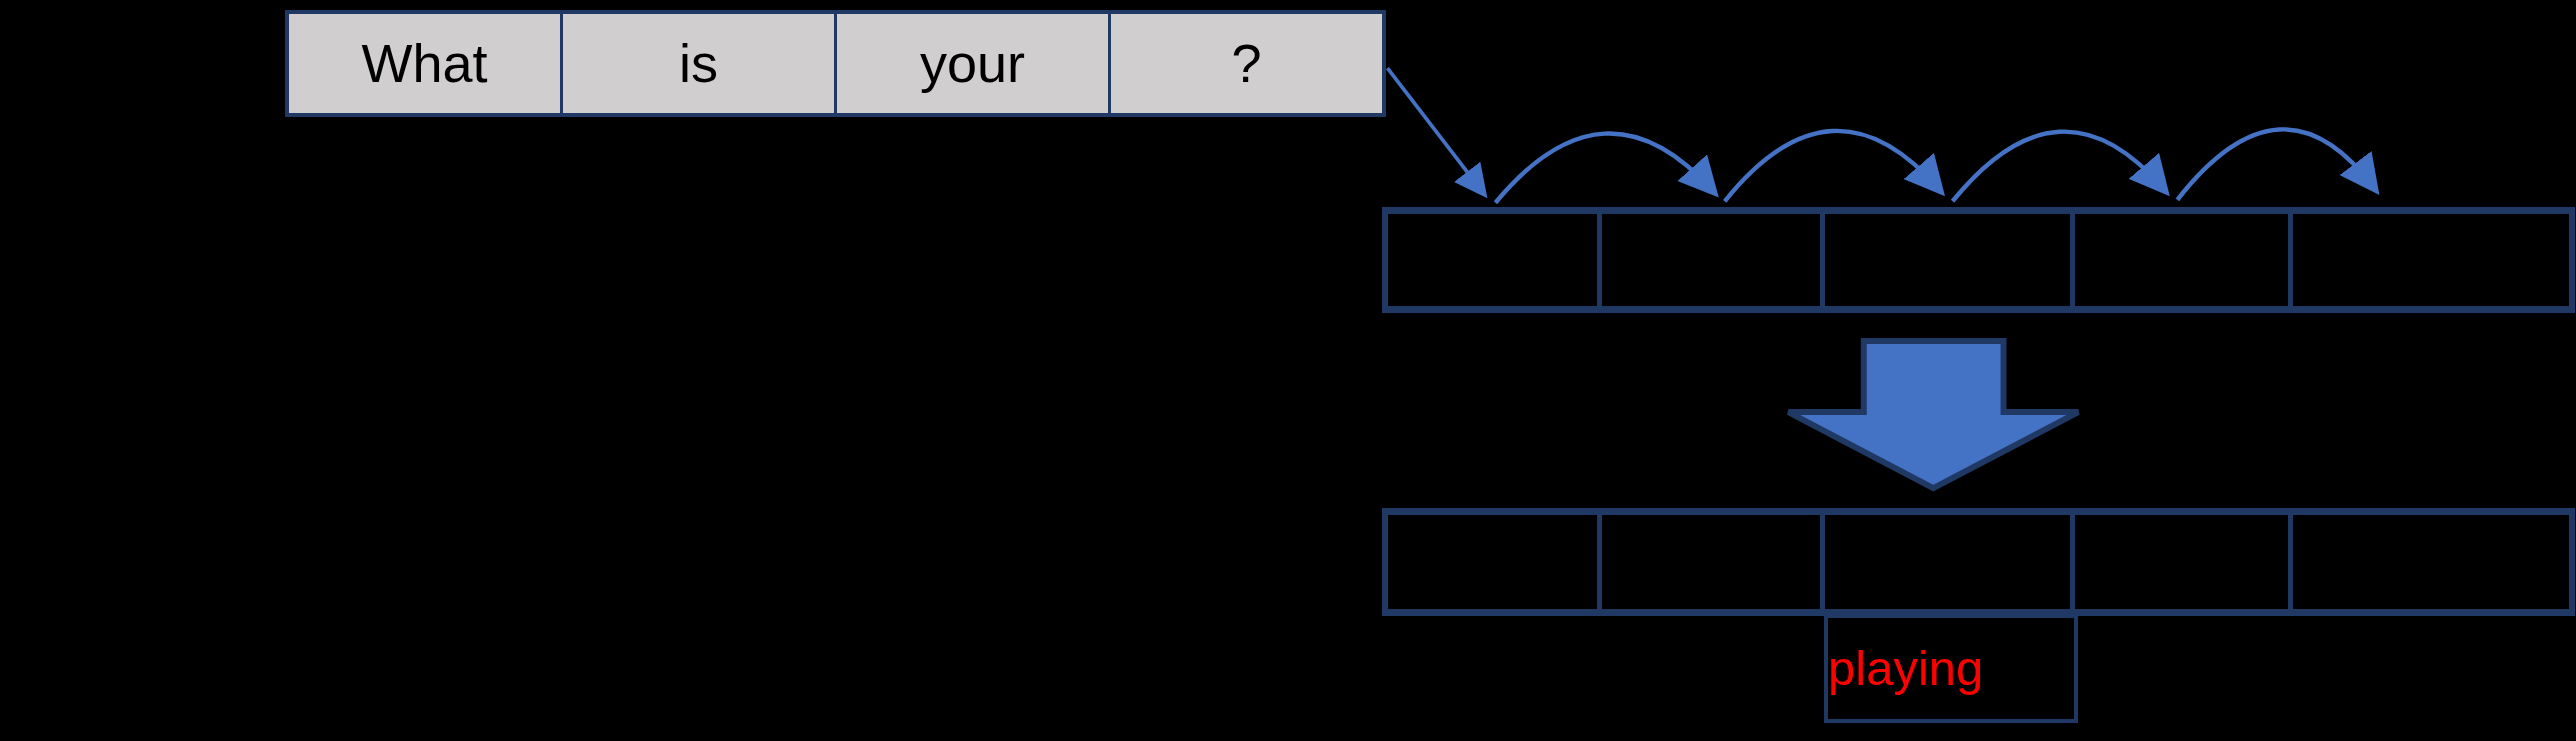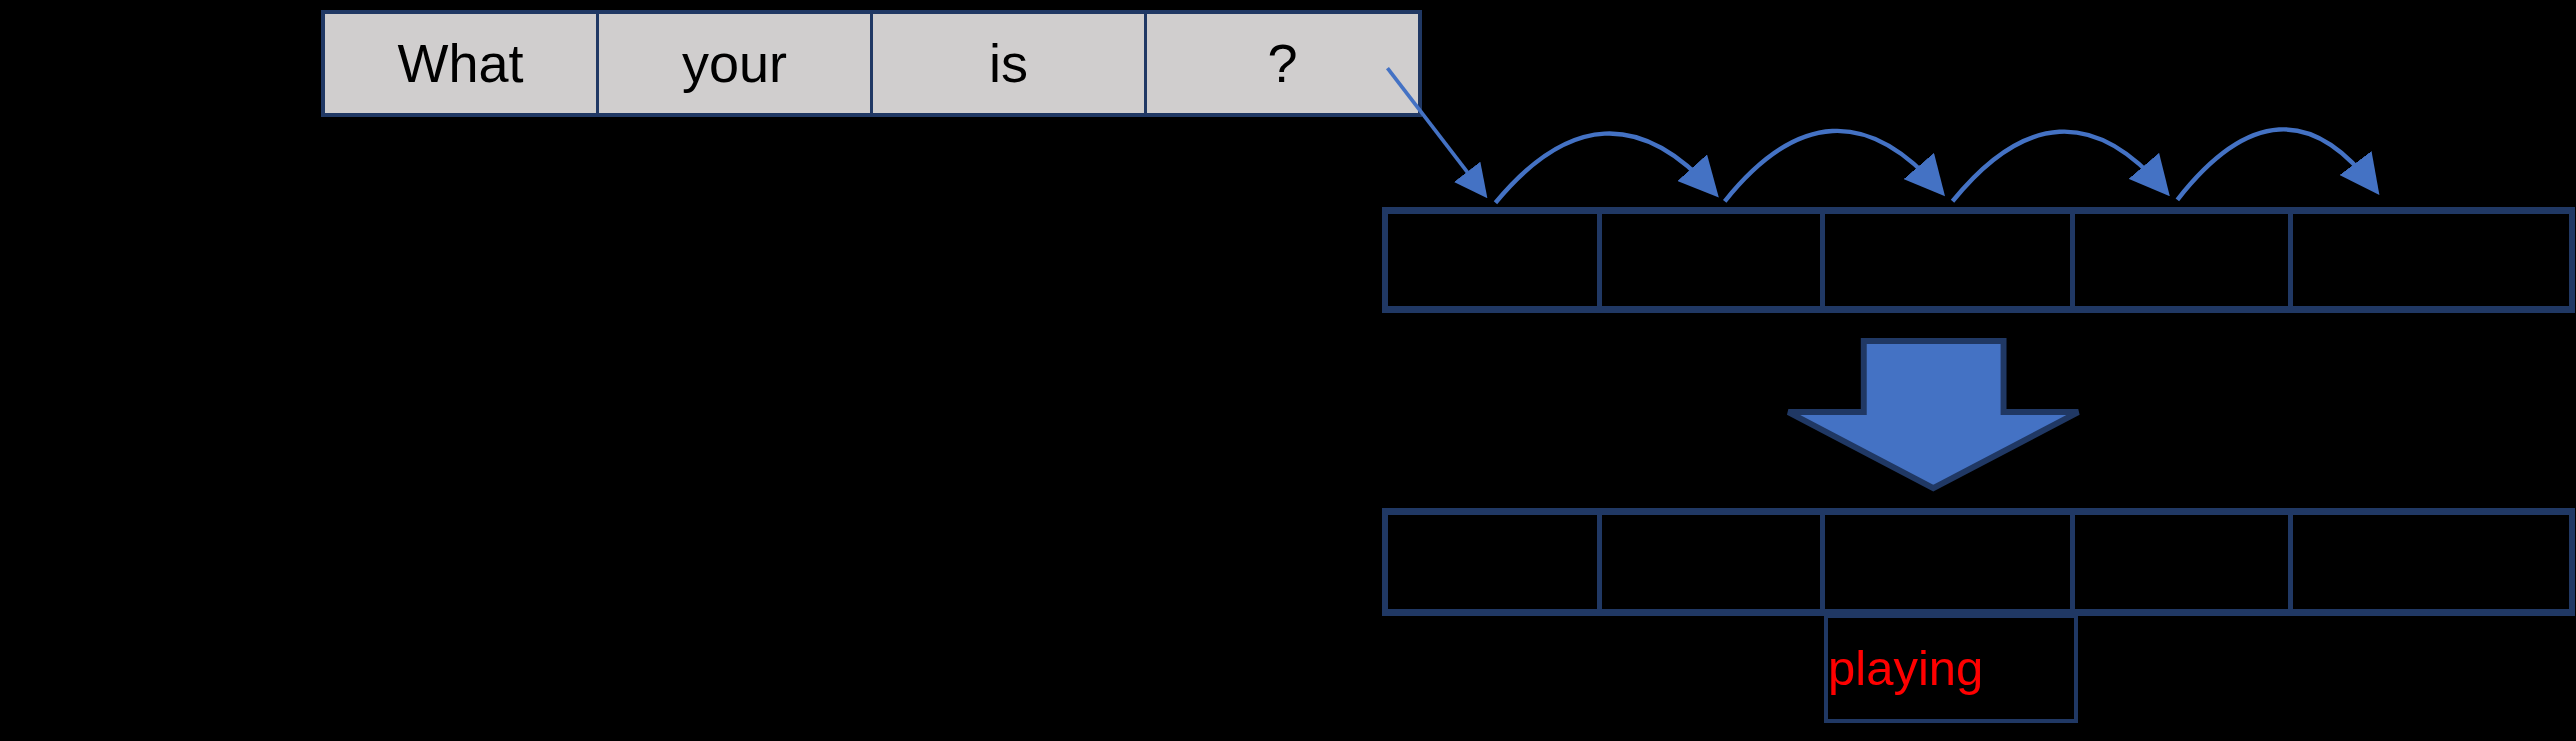--- a/index.html
+++ b/index.html
@@ -15,21 +15,21 @@
     position:relative;width:2576px;height:742px;overflow:hidden;
     background:var(--background);
     font-family:"Liberation Sans",sans-serif;
   }
 
   
   .token-row{
     position:absolute;left:285px;top:9.6px;width:1101px;height:107px;
     background:var(--cell-gray);
     border:4.4px solid var(--border-navy);
-    box-sizing:border-box;display:flex;margin-left:36px;
+    box-sizing:border-box;display:flex;
   }
   .token-cell{
     flex:1 1 0;display:flex;align-items:center;justify-content:center;
     font-size:54px;color:var(--token-text);line-height:1;
   }
   .token-cell + .token-cell{border-left:3.7px solid var(--border-navy);}
 
   
   .grid-row{
     position:absolute;box-sizing:border-box;
@@ -62,24 +62,24 @@
 </head>
 <body>
 
 <div class="canvas">
 
   <div class="token-row">
     <div class="token-cell">
         <span>What</span>
       </div>
     <div class="token-cell">
-        <span>your</span>
+        <span>is</span>
       </div>
     <div class="token-cell">
-        <span>is</span>
+        <span>your</span>
       </div>
     <div class="token-cell">
         <span>?</span>
       </div>
   </div>
 
   <svg class="arrows" viewBox="0 0 3483 1003" xmlns="http://www.w3.org/2000/svg">
     <defs>
       <marker id="ah" markerWidth="9" markerHeight="9" refX="7" refY="4.5" orient="auto" markerUnits="strokeWidth">
         <path d="M0,0 L9,4.5 L0,9 Z" class="blue-fill"></path>

